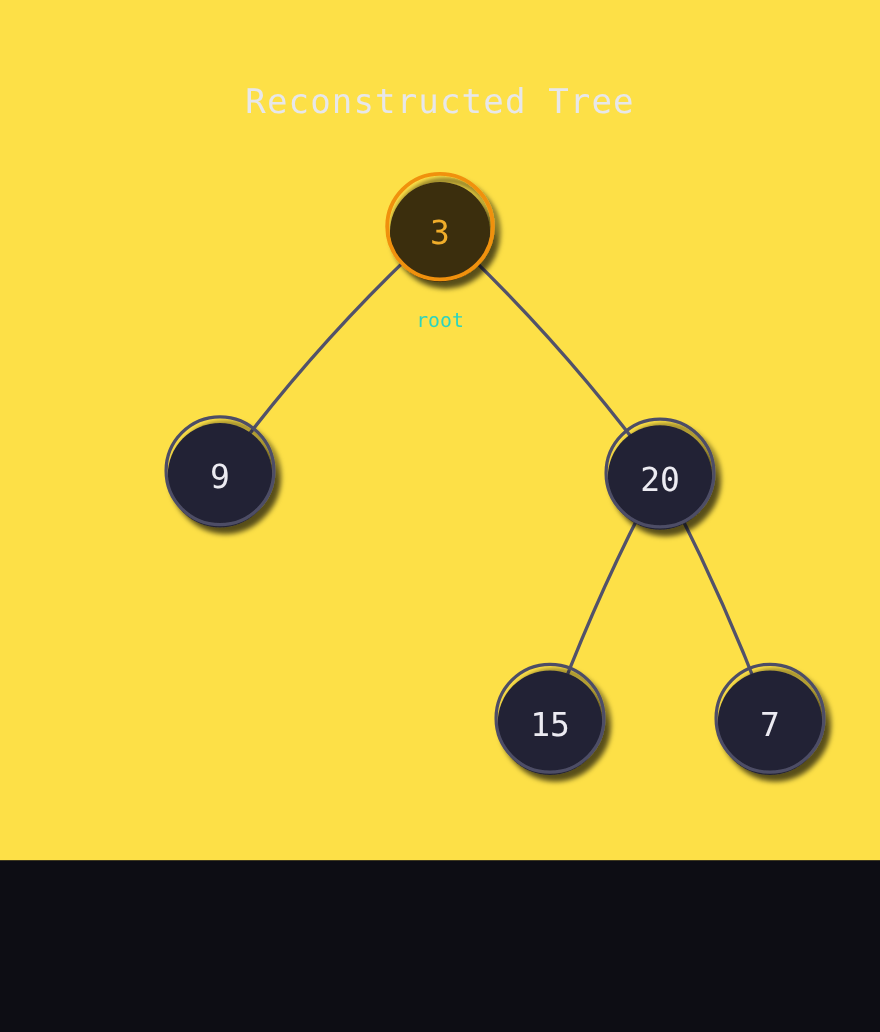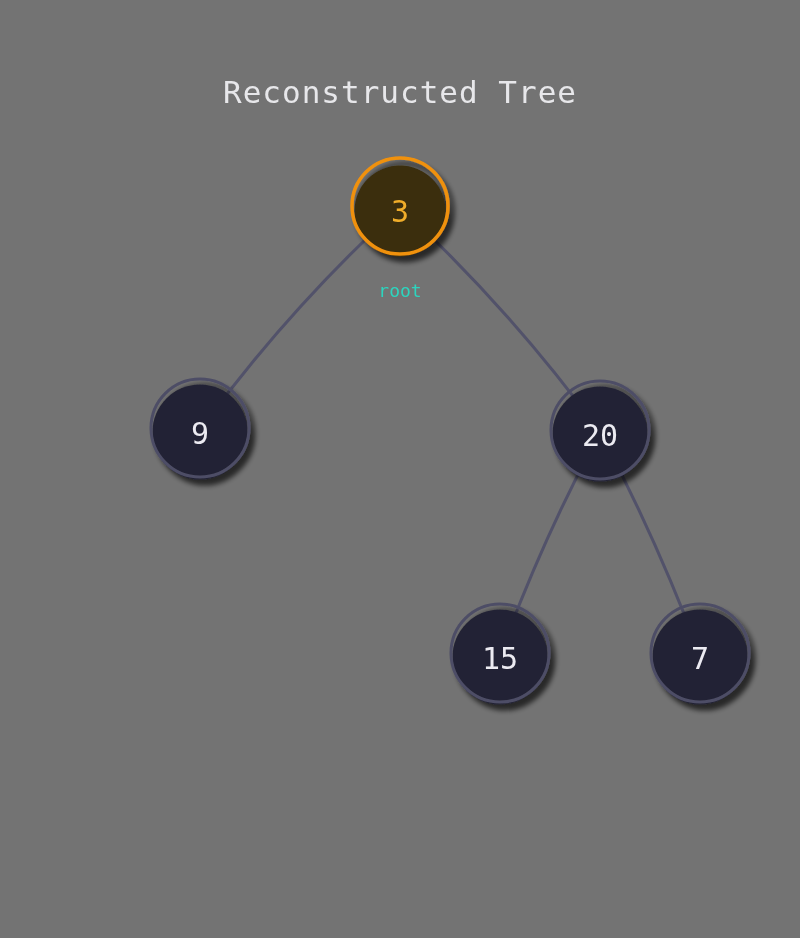--- a/index.html
+++ b/index.html
@@ -7,22 +7,22 @@
     padding: 0;
     background: #0d0d14;
     width: 800px;
     height: 938px;
     overflow: hidden;
     font-family: "DejaVu Sans Mono", monospace;
   }
   .stage {
     position: relative;
     width: 800px;
-    height: 938px;
-    background: #737373;
+    height: 782px;
+    background: #fde047;
   }
   svg { display: block; }
   text {
     font-family: "DejaVu Sans Mono", monospace;
   }
   .title-text {
     font-size: 31px;
     fill: #e7e7ea;
     letter-spacing: 1px;
   }

